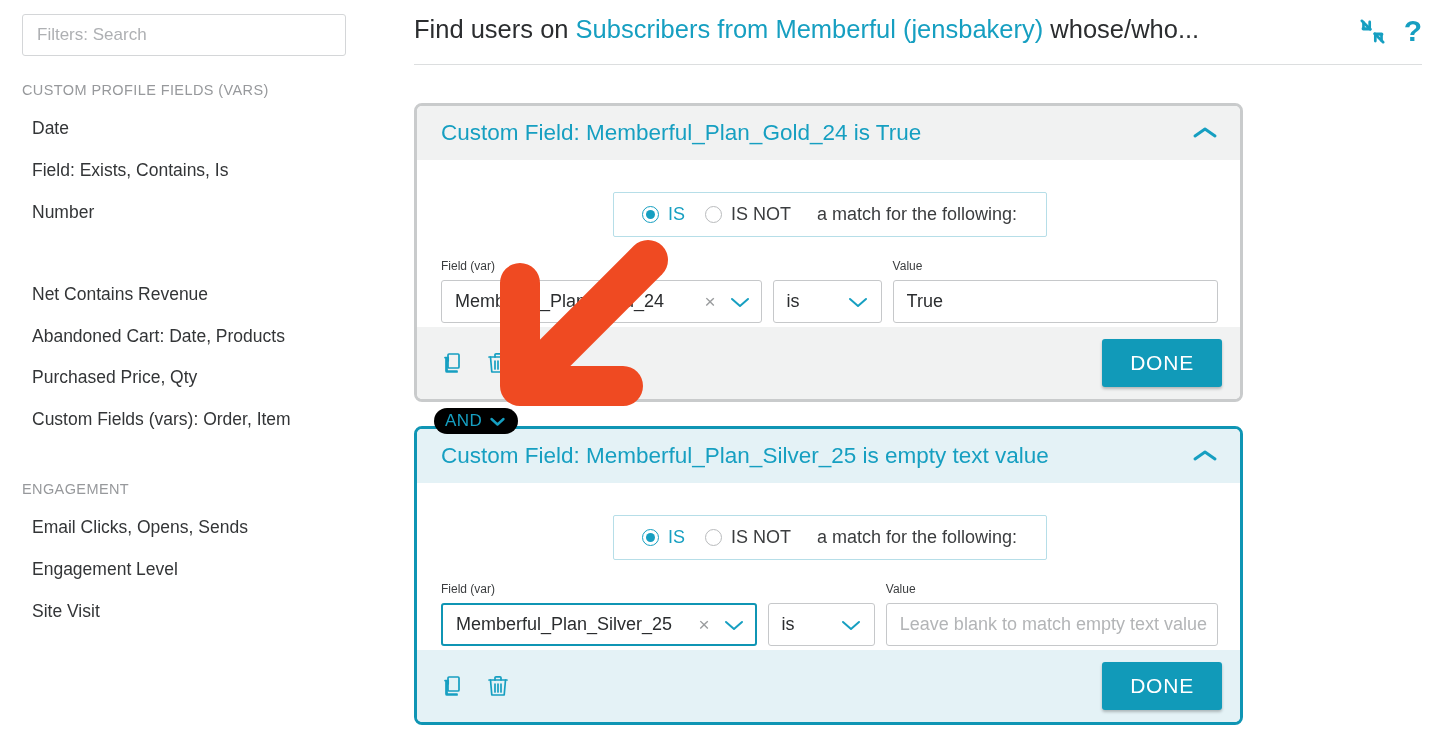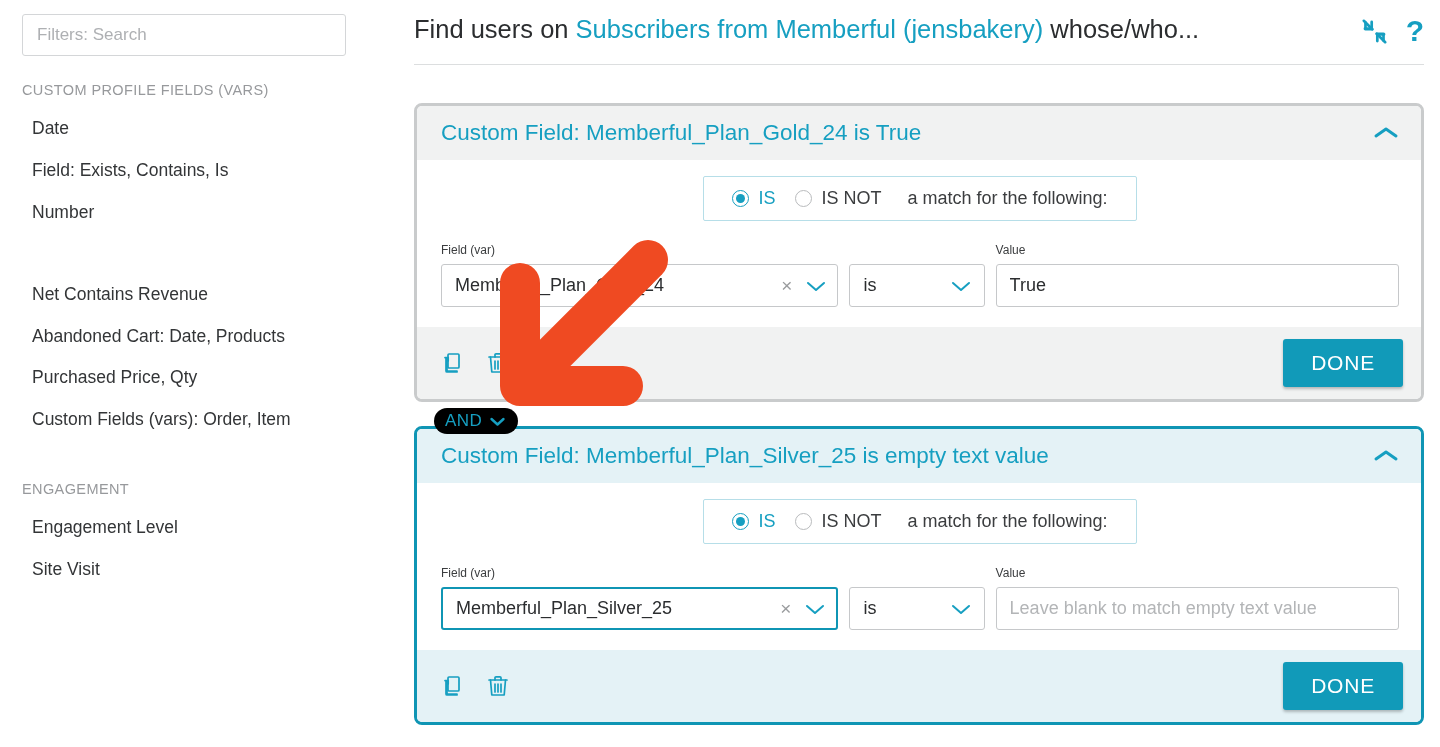--- a/index.html
+++ b/index.html
@@ -78,21 +78,21 @@
   .hr {
     height: 1px; background: #dcdedf;
     margin: 16px 0 0 0;
   }
 
   
   .cards { position: relative; margin-top: 38px; }
   .card {
     border-radius: 8px;
     position: relative;
-    width: 1010px;
+    width: 829px;
   }
   .card.inactive {
     border: 3px solid #c9cbcc;
     background: #ffffff;
   }
   .card.active {
     border: 3px solid #0f95b4;
     background: #ffffff;
   }
   .card-header {
@@ -104,21 +104,21 @@
   .card.inactive .card-header { background: #f1f2f2; }
   .card.active .card-header { background: #e4f2f6; }
   .card-header .card-title {
     flex: 1;
     font-size: 22.5px;
     color: #169fc1;
     white-space: nowrap;
   }
   .chevron-up { line-height: 0; }
 
-  .card-body { background: #ffffff; padding: 16px 22px 20px 24px; }
+  .card-body { background: #ffffff; padding: 16px 22px 4px 24px; margin-top: 16px; }
 
   .match-box {
     width: 434px;
     margin: 0 auto;
     border: 1px solid #b6dee8;
     background: #fff;
     border-radius: 2px;
     padding: 11px 0;
     display: flex; align-items: center;
     justify-content: center;
@@ -228,20 +228,21 @@
 
     <div class="group spaced">
       <div class="group-item">Net Contains Revenue</div>
       <div class="group-item">Abandoned Cart: Date, Products</div>
       <div class="group-item">Purchased Price, Qty</div>
       <div class="group-item">Custom Fields (vars): Order, Item</div>
     </div>
 
     <div class="group spaced">
       <div class="group-title">ENGAGEMENT</div>
+      <div class="group-item">Email Clicks, Opens, Sends</div>
       <div class="group-item">Engagement Level</div>
       <div class="group-item">Site Visit</div>
     </div>
   </aside>
 
   <section class="main">
 
     <div class="main-header">
       <h1 class="title"><span>Find users on </span><span class="accent">Subscribers from Memberful (jensbakery)</span><span> whose/who...</span></h1>
 

